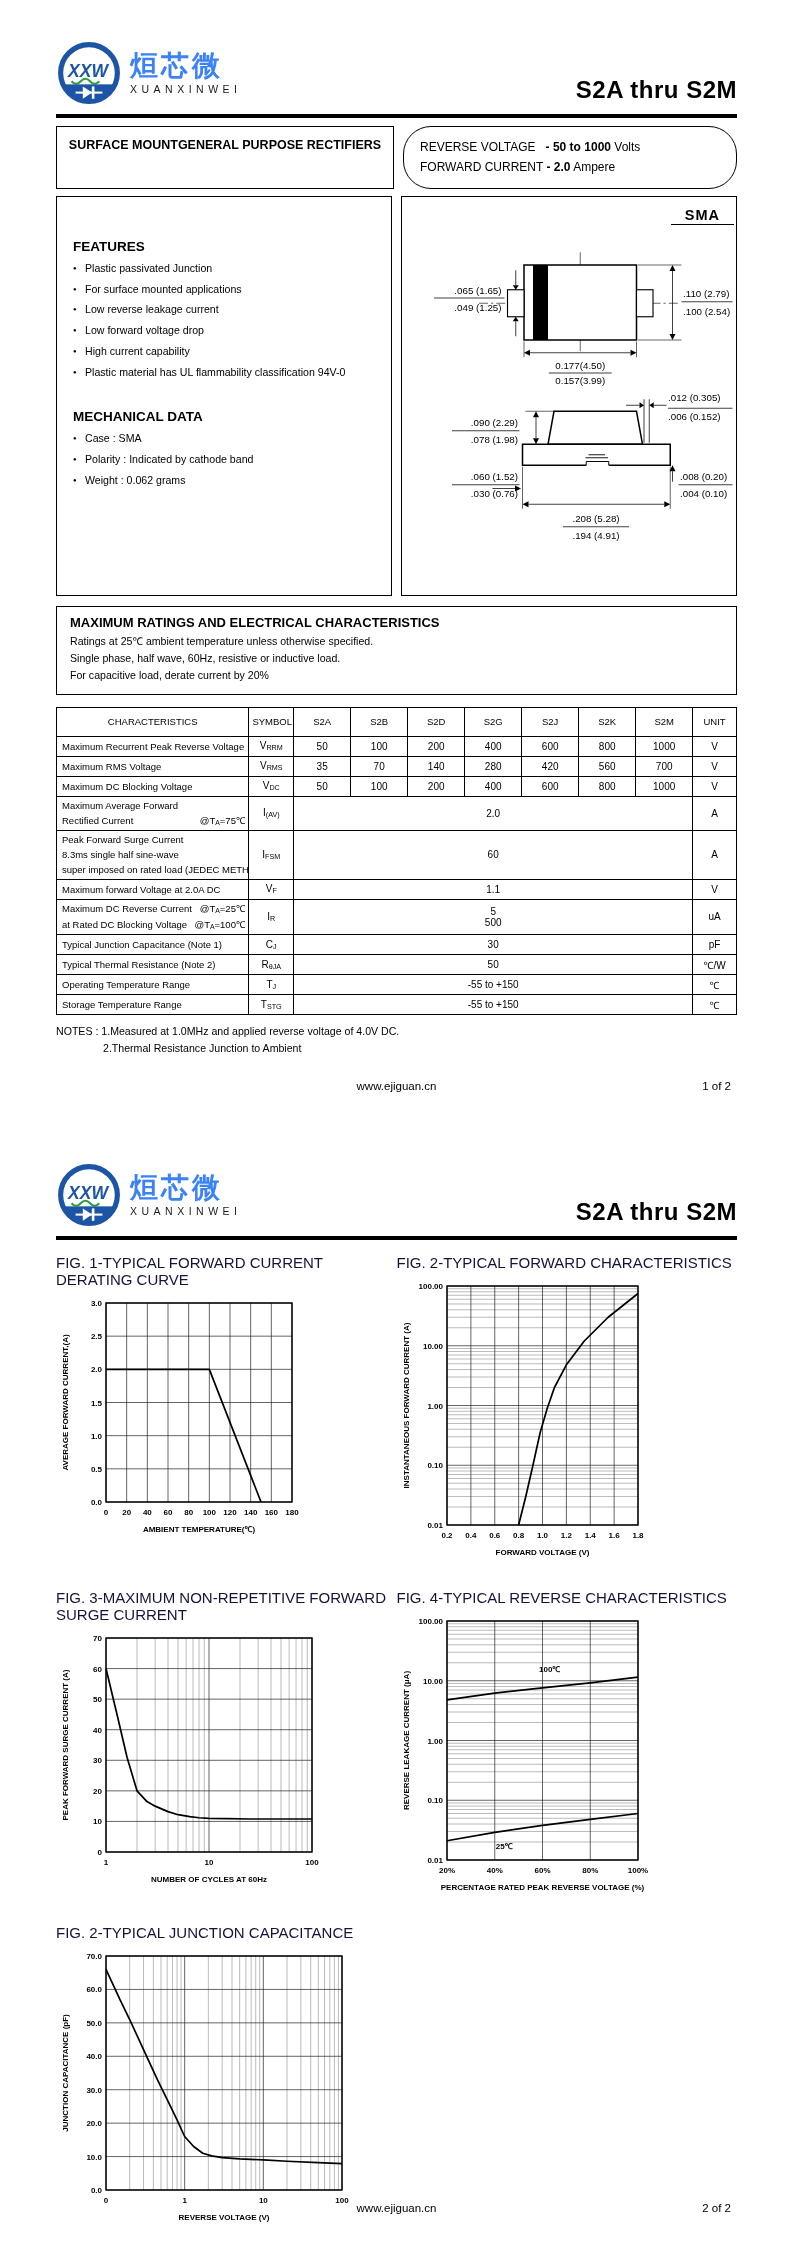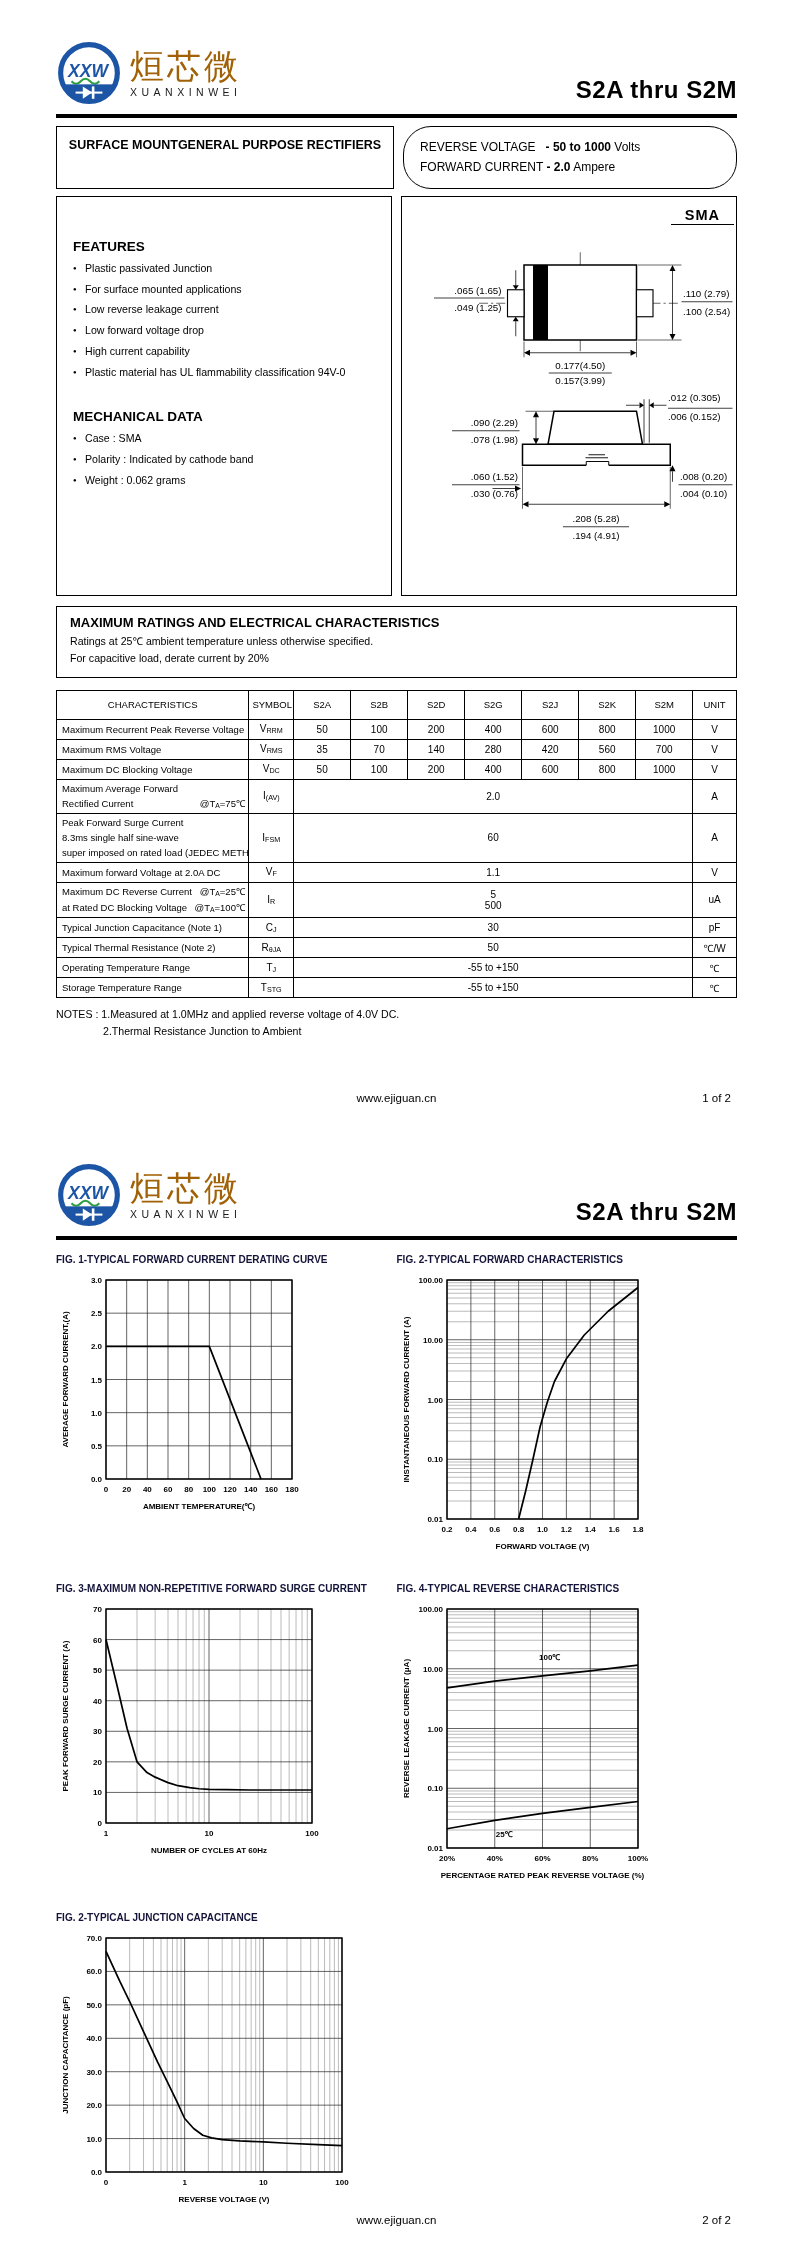--- a/index.html
+++ b/index.html
@@ -2,21 +2,21 @@
 <html><head>
 <meta charset="utf-8">
 <style>
   html,body{margin:0;padding:0;}
   body{width:793px;background:#fff;color:#000;font-family:"Liberation Sans",sans-serif;}
   .page{position:relative;width:793px;height:1122px;box-sizing:border-box;padding:34px 56px 0;overflow:hidden;background:#fff;}
   
   .hdr{display:flex;align-items:center;height:78px;}
   .logo{display:flex;align-items:center;}
   .brandtxt{margin-left:8px;}
-  .brand-cn{font-size:34px;font-weight:normal;letter-spacing:3px;color:#a16207;line-height:1;}
+  .brand-cn{font-size:28px;font-weight:bold;letter-spacing:3px;color:#3b82f6;line-height:1;}
   .brand-en{font-size:10.5px;letter-spacing:4.5px;color:#1a1a1a;margin-top:3px;}
   .doc-title{margin-left:auto;font-size:24px;font-weight:bold;letter-spacing:.5px;align-self:flex-end;margin-bottom:8px;}
   .rule{height:4px;background:#000;margin-top:2px;}
   
   .row{display:flex;gap:9px;}
   .row1{margin-top:8px;}
   .row2{margin-top:7px;min-height:400px;}
   .box{border:1.6px solid #000;box-sizing:border-box;background:#fff;}
   .pbox{width:338px;display:flex;flex-direction:row;justify-content:center;text-align:center;font-weight:bold;font-size:12.5px;line-height:1.7;padding:8px 4px;}
   .sbox{flex:1;padding:10px 16px;font-size:12px;line-height:1.7;display:flex;flex-direction:column;justify-content:center;border-radius:28px;}
@@ -38,26 +38,26 @@
   table.spec{width:100%;border-collapse:collapse;margin-top:12px;font-size:10px;table-layout:fixed;}
   .spec th,.spec td{border:1px solid #000;padding:1px 3px;text-align:center;vertical-align:middle;overflow:hidden;}
   .spec th{font-weight:normal;height:26px;font-size:9.5px;}
   .spec td{height:17px;}
   .spec td.c-name{text-align:left;padding-left:5px;font-size:9.5px;}
   .nline{display:flex;justify-content:space-between;line-height:1.6;white-space:nowrap;text-align:right;}
   .spec sub{font-size:72%;vertical-align:-12%;}
   .notes{font-size:10.6px;margin-top:8px;line-height:1.55;}
   .notes .n2{padding-left:47px;}
   
-  .footer{position:absolute;left:56px;right:56px;bottom:18px;text-align:center;font-size:11.5px;}
+  .footer{position:absolute;left:56px;right:56px;bottom:30px;text-align:center;font-size:11.5px;}
   .footer .pg{position:absolute;right:6px;top:0;}
   
   .fig-row{display:flex;margin-top:14px;}
   .fig{flex:1;}
-  .fig-title{font-size:10px;color:#14143a;margin:0 0 5px;font-weight:bold;}
+  .fig-title{font-size:15px;color:#14143a;margin:0 0 5px;}
   svg text{font-family:"Liberation Sans",sans-serif;}
   .tick{font-size:8px;font-weight:bold;fill:#000;}
   .axis{font-size:8px;font-weight:bold;fill:#000;}
   .dim{font-size:13px;fill:#000;}
 </style>
 </head>
 <body>
 
 <div class="page">
   <div class="hdr">
@@ -199,20 +199,21 @@
         <text class="dim" x="256" y="176" text-anchor="middle">.208 (5.28)</text>
         <line x1="212" y1="182" x2="300" y2="182" stroke="#000" stroke-width="1"></line>
         <text class="dim" x="256" y="198" text-anchor="middle">.194 (4.91)</text>
       </svg>
     </div>
   </div>
 
   <div class="box ratings">
     <div class="t">MAXIMUM RATINGS AND ELECTRICAL CHARACTERISTICS</div>
     <div class="l">Ratings at 25℃ ambient temperature unless otherwise specified.</div>
+    <div class="l">Single phase, half wave, 60Hz, resistive or inductive load.</div>
     <div class="l">For capacitive load, derate current by 20%</div>
   </div>
 
   <table class="spec" id="spec-table">
     <colgroup>
       <col style="width:189px">
         <col style="width:44px">
       <col style="width:56px">
         <col style="width:56px">
         <col style="width:56px">

